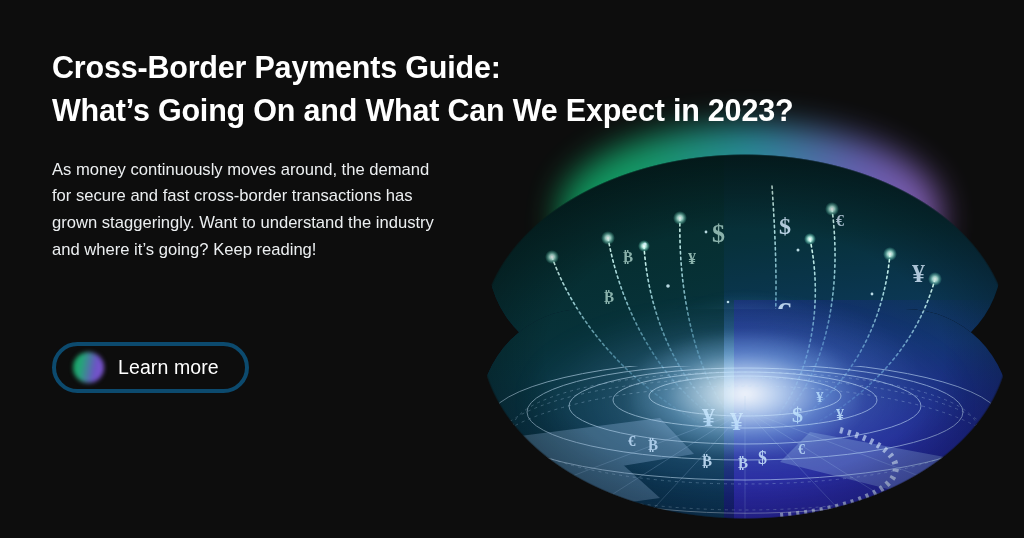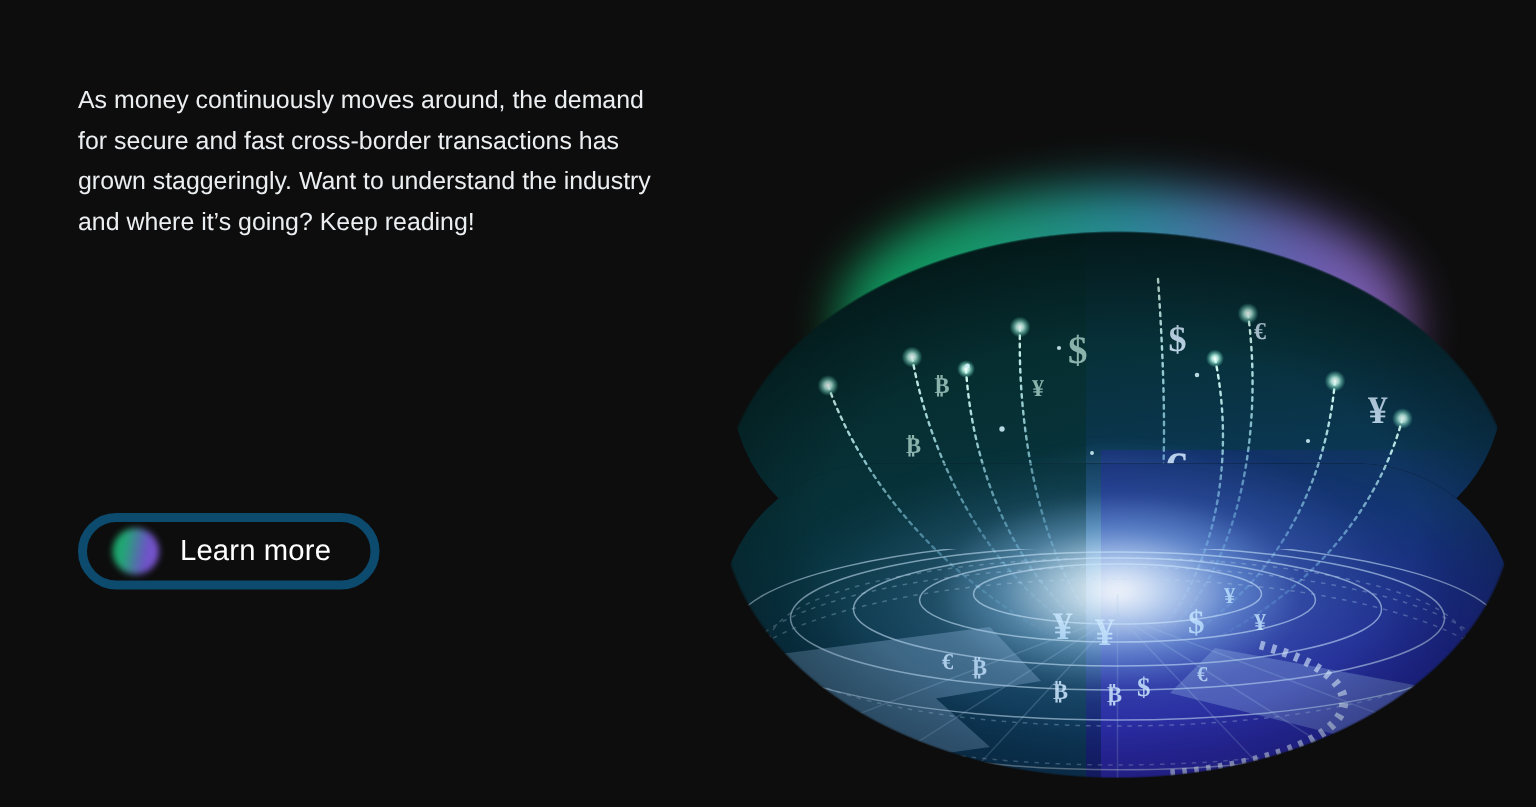--- a/index.html
+++ b/index.html
@@ -27,37 +27,37 @@
     color:#ffffff;
     font-size:30.5px;
     font-weight:bold;
     line-height:1.42;
     letter-spacing:-0.2px;
     white-space:nowrap;
   }
   .headline .line2 { display:block; }
 
   .body-copy {
-    margin-top:8px;
+    margin-top:24px;
     color:#eceff1;
     font-size:16.6px;
     line-height:1.62;
     width:400px;
   }
 
   
   .cta {
     position:absolute;
     left:52px; top:342px;
     display:flex;
     align-items:center;
     gap:14px;
     height:51px;
     padding:0 26px 0 17px;
-    border:6px solid #0c4a6e;
+    border:4px solid #0c4a6e;
     border-radius:26px;
     background:transparent;
     cursor:pointer;
     z-index:6;
   }
   .cta-dot {
     width:31px; height:31px;
     border-radius:50%;
     background:linear-gradient(100deg,#15a55f 0%,#24a578 28%,#6d52c6 70%,#8257d6 100%);
     filter:blur(2.2px);
@@ -207,20 +207,24 @@
 
   .sparkles { position:absolute; inset:0; }
   .sparkles svg { display:block; }
 </style>
 </head>
 <body>
 
 <div class="banner">
 
   <div class="left-col">
+    <h1 class="headline">
+      <span>Cross-Border Payments Guide:</span>
+      <span class="line2">What’s Going On and What Can We Expect in 2023?</span>
+    </h1>
     <p class="body-copy">As money continuously moves around, the demand for secure and fast cross-border transactions has grown staggeringly. Want to understand the industry and where it’s going? Keep reading!</p>
   </div>
 
   <div class="cta">
     <span class="cta-dot"></span>
     <span class="cta-label">Learn more</span>
   </div>
 
 
   <div class="art">

